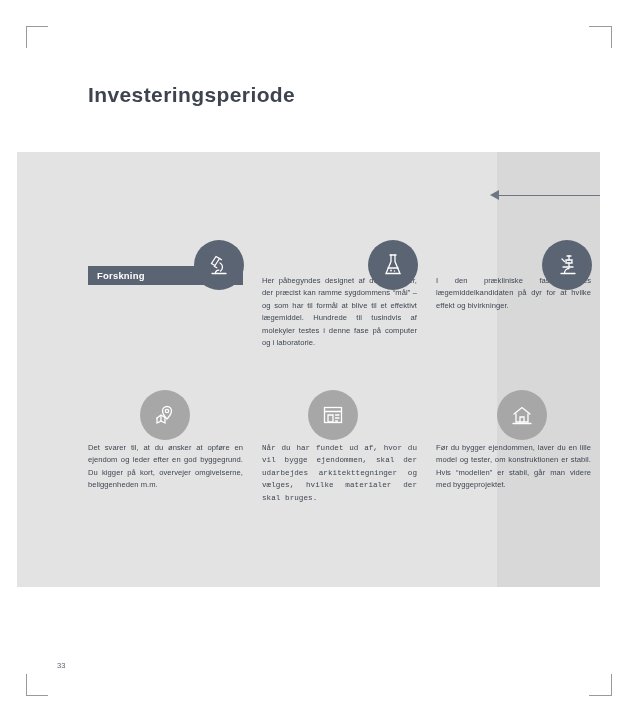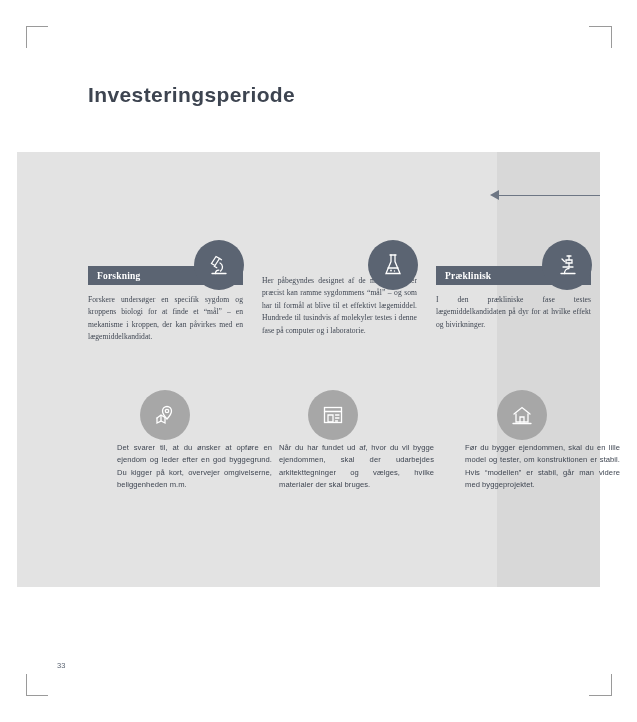--- a/index.html
+++ b/index.html
@@ -78,21 +78,20 @@
     height: 0;
     border-top: 5px solid transparent;
     border-bottom: 5px solid transparent;
     border-right: 9px solid #6d7684;
   }
 
   
   .card {
     position: absolute;
     width: 155px;
-    font-family: Liberation Serif, serif;
   }
   .card .bar {
     position: relative;
     height: 19px;
     background: #5b6472;
     display: flex;
     align-items: center;
     padding-left: 9px;
     box-sizing: border-box;
   }
@@ -120,21 +119,20 @@
     font-size: 7.6px;
     line-height: 12.4px;
     color: #3f4652;
     text-align: justify;
     margin-top: 9px;
     width: 155px;
     letter-spacing: 0.05px;
   }
   .body-text.row2 {
     margin-top: 0;
-    margin-left: 29px;
   }
 
   .pagenum {
     position: absolute;
     left: 57px;
     top: 661px;
     font-size: 7.5px;
     color: #5b6472;
   }
 </style>
@@ -159,21 +157,20 @@
 
   <div class="arrow-wrap">
     <div class="arrow-line"></div>
     <div class="arrow-head"></div>
   </div>
 
   <div class="card" style="left:88px; top:266px;">
     <div class="bar">
       <span>Forskning</span>
     </div>
-    <div class="body-text">Forskere undersøger en specifik sygdom og kroppens biologi for at finde et “mål” – en mekanisme i kroppen, der kan påvirkes med en lægemiddelkandidat.</div>
   </div>
   <div class="circle" style="left:194px; top:240px;">
     <svg width="24" height="24" viewBox="0 0 24 24" fill="none" stroke="#ffffff" stroke-width="1.3" stroke-linecap="round">
       <path d="M9 3.5 l3.5 2 -4.5 7 -3.5 -2 z"></path>
       <path d="M7.2 13.2 l2.6 1.5"></path>
       <path d="M12.5 5.5 l2 1.2"></path>
       <path d="M13 10 c3 1.6 3.4 5.6 0.6 8"></path>
       <path d="M5 20.5 h14"></path>
       <path d="M8.5 20.5 c0 -2 1.5 -3.4 3.4 -3.4"></path>
     </svg>
@@ -186,23 +183,20 @@
     <svg width="24" height="26" viewBox="0 0 24 26" fill="none" stroke="#ffffff" stroke-width="1.3" stroke-linecap="round">
       <path d="M9 3 h6"></path>
       <path d="M10 3 v6.5 L5 21.5 h14 L14 9.5 V3"></path>
       <path d="M7 16 h10"></path>
       <circle cx="10" cy="18.5" r="0.9" fill="#ffffff" stroke="none"></circle>
       <circle cx="13.5" cy="19" r="0.7" fill="#ffffff" stroke="none"></circle>
     </svg>
   </div>
 
   <div class="card" style="left:436px; top:266px;">
-    <div class="bar">
-      <span>Præklinisk</span>
-    </div>
     <div class="body-text">I den prækliniske fase testes lægemiddelkandidaten på dyr for at hvilke effekt og bivirkninger.</div>
   </div>
   <div class="circle" style="left:542px; top:240px;">
     <svg width="24" height="24" viewBox="0 0 24 24" fill="none" stroke="#ffffff" stroke-width="1.3" stroke-linecap="round">
       <path d="M12 3 h4"></path>
       <path d="M14 3 v4"></path>
       <path d="M11 7 h6 v3 h-6 z"></path>
       <path d="M14 10 v4"></path>
       <path d="M8 14 h10"></path>
       <path d="M6 20.5 h14"></path>
@@ -225,27 +219,27 @@
   <div class="circle grey" style="left:308px; top:390px;">
     <svg width="24" height="24" viewBox="0 0 24 24" fill="none" stroke="#ffffff" stroke-width="1.3" stroke-linecap="round">
       <rect x="3.5" y="4.5" width="17" height="15"></rect>
       <path d="M3.5 8.5 h17"></path>
       <path d="M7 12 h5 v7 h-5 z"></path>
       <path d="M14.5 12 h3.5"></path>
       <path d="M14.5 15 h3.5"></path>
       <path d="M14.5 18 h2"></path>
     </svg>
   </div>
-  <div class="body-text row2" style="position:absolute; left:250px; top:442px;">Når du har fundet ud af, hvor du vil bygge ejendommen, skal der udarbejdes arkitekttegninger og vælges, hvilke materialer der skal bruges.</div>
+  <div class="body-text row2" style="position:absolute; left:262px; top:442px;font-family:Liberation Mono, monospace;">Når du har fundet ud af, hvor du vil bygge ejendommen, skal der udarbejdes arkitekttegninger og vælges, hvilke materialer der skal bruges.</div>
 
   <div class="circle grey" style="left:497px; top:390px;">
     <svg width="24" height="24" viewBox="0 0 24 24" fill="none" stroke="#ffffff" stroke-width="1.3" stroke-linecap="round">
       <path d="M4 11 L12 4.5 L20 11"></path>
       <path d="M6 11 v8 h12 v-8"></path>
       <path d="M10 19 v-5 h4 v5"></path>
       <path d="M3 20.5 h18"></path>
     </svg>
   </div>
-  <div class="body-text row2" style="position:absolute; left:436px; top:442px;">Før du bygger ejendommen, skal du en lille model og tester, om konstruktionen er stabil. Hvis “modellen” er stabil, går man videre med byggeprojektet.</div>
+  <div class="body-text row2" style="position:absolute; left:436px; top:442px;">Før du bygger ejendommen, laver du en lille model og tester, om konstruktionen er stabil. Hvis “modellen” er stabil, går man videre med byggeprojektet.</div>
 
   <div class="pagenum">33</div>
 
 </div>
 
 </body></html>

